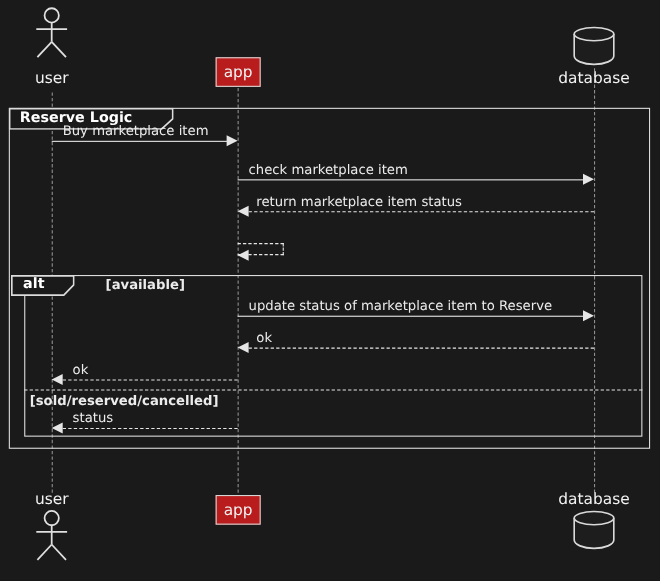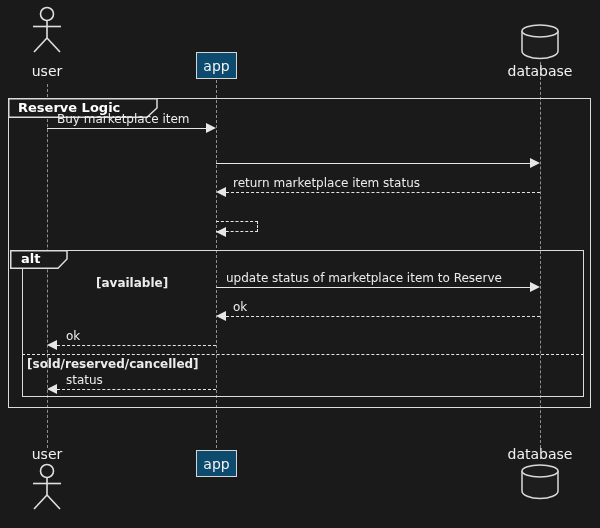--- a/index.html
+++ b/index.html
@@ -3,21 +3,21 @@
 <meta charset="utf-8">
 <style>
   html,body{margin:0;padding:0;background:#1a1a1a;}
   .canvas{
     position:relative;width:600px;height:528px;background:#1a1a1a;
     font-family:"DejaVu Sans","Liberation Sans",sans-serif;color:#ececec;overflow:hidden;
   }
   .lifeline{position:absolute;width:0;border-left:1px dashed #8f8f8f;z-index:0;}
   .pbox{
     position:absolute;width:41px;height:27px;box-sizing:border-box;
-    background:#0c4a6e;border:1.5px solid #d6d6d6;
+    background:#b91c1c;border:1.5px solid #d6d6d6;
     display:flex;align-items:center;justify-content:center;
     font-size:14px;color:#f2f2f2;z-index:2;
   }
   .plabel{position:absolute;text-align:center;font-size:14px;color:#f2f2f2;z-index:2;white-space:nowrap;}
   .icon-wrap{position:absolute;z-index:2;}
   .frame{position:absolute;border:1.5px solid #dcdcdc;box-sizing:border-box;z-index:1;}
   .tab{position:absolute;z-index:3;}
   .tab svg{position:absolute;left:0;top:0;}
   .tab-text{position:absolute;font-weight:bold;font-size:13px;color:#ffffff;white-space:nowrap;z-index:4;}
   .guard{position:absolute;font-weight:bold;font-size:12px;color:#ececec;white-space:nowrap;z-index:3;}
@@ -67,38 +67,39 @@
     <svg width="150" height="20" viewBox="0 0 150 20">
       <polygon points="0.75,0.75 149,0.75 149,10 139,19.25 0.75,19.25" fill="#1a1a1a" stroke="#dcdcdc" stroke-width="1.5"></polygon>
     </svg>
     <div class="tab-text" style="left:10px;top:2px;">Reserve Logic</div>
   </div>
 
   <div class="msg-label" style="left:57px;top:112px;">Buy marketplace item</div>
   <div class="line" style="left:47px;top:128px;width:160px;"></div>
   <div class="head r" style="left:206px;top:123px;"></div>
 
+  <div class="msg-label" style="left:226px;top:147px;">check marketplace item</div>
   <div class="line" style="left:216px;top:163px;width:315px;"></div>
   <div class="head r" style="left:530px;top:158px;"></div>
 
   <div class="msg-label" style="left:233px;top:176px;">return marketplace item status</div>
   <div class="line dashed" style="left:226px;top:192px;width:314px;"></div>
   <div class="head l" style="left:216px;top:187px;"></div>
 
   <div class="selfloop" style="left:216px;top:221px;width:42px;height:11px;border-left:none;"></div>
   <div class="head l" style="left:216px;top:227px;"></div>
 
   <div class="frame" style="left:22px;top:250px;width:562px;height:147px;"></div>
   <div class="tab" style="left:10px;top:250px;width:58px;height:19px;">
     <svg width="58" height="19" viewBox="0 0 58 19">
       <polygon points="0.75,0.75 57,0.75 57,9 48,18.25 0.75,18.25" fill="#1a1a1a" stroke="#dcdcdc" stroke-width="1.5"></polygon>
     </svg>
     <div class="tab-text" style="left:11px;top:1px;">alt</div>
   </div>
-  <div class="guard" style="left:96px;top:252px;margin-top:24px;">[available]</div>
+  <div class="guard" style="left:96px;top:252px;">[available]</div>
 
   <div class="msg-label" style="left:226px;top:271px;">update status of marketplace item to Reserve</div>
   <div class="line" style="left:216px;top:287px;width:315px;"></div>
   <div class="head r" style="left:530px;top:282px;"></div>
 
   <div class="msg-label" style="left:233px;top:300px;">ok</div>
   <div class="line dashed" style="left:226px;top:316px;width:314px;"></div>
   <div class="head l" style="left:216px;top:311px;"></div>
 
   <div class="msg-label" style="left:66px;top:329px;">ok</div>

